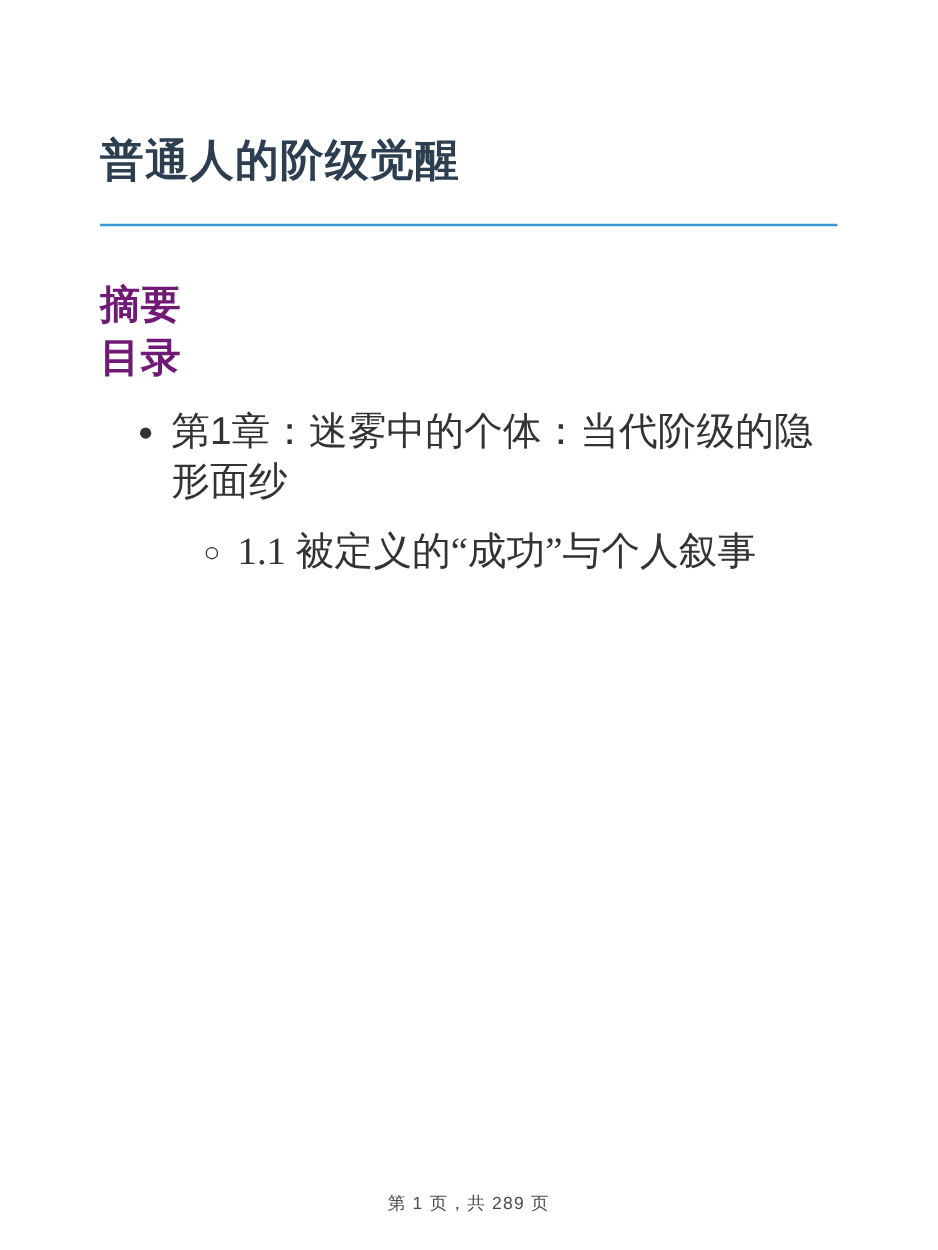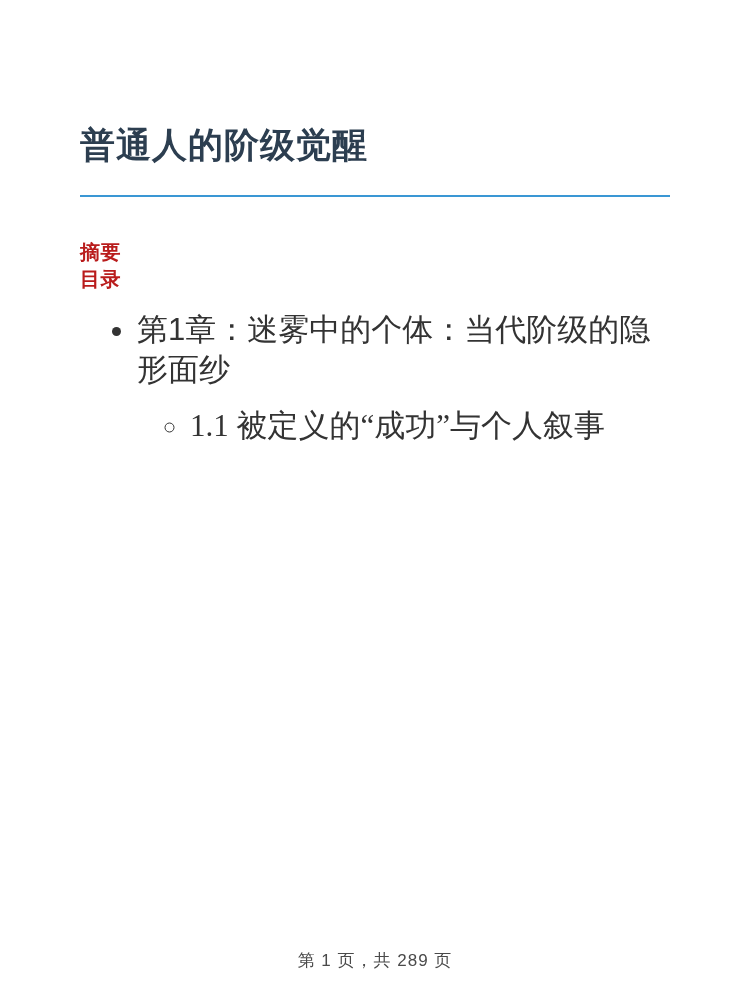--- a/index.html
+++ b/index.html
@@ -7,43 +7,43 @@
     padding: 0;
     background: #ffffff;
   }
   .page {
     position: relative;
     width: 750px;
     height: 1000px;
     margin: 0 auto;
     background: #ffffff;
     box-sizing: border-box;
-    padding: 16px 80px;
+    padding: 0 80px;
     overflow: hidden;
     font-family: "Liberation Sans", "DejaVu Sans", sans-serif;
     color: #333333;
   }
   .doc-title {
     margin: 104px 0 0 0;
     font-size: 35px;
     line-height: 1.4;
     font-weight: 700;
     color: #2c3e50;
     letter-spacing: 1px;
   }
   .title-rule {
     border: none;
     border-top: 2px solid #3a97d4;
     margin: 26px 0 0 0;
   }
   .section-heading {
-    font-size: 20px;
+    font-size: 32px;
     line-height: 1.3;
     font-weight: 700;
-    color: #b91c1c;
+    color: #701a75;
     margin: 42px 0 0 0;
     letter-spacing: 0.5px;
   }
   .section-heading.toc {
     margin-top: 1px;
   }
   .abstract-body {
     margin: 26px 0 0 0;
     font-size: 26px;
     line-height: 42px;
@@ -70,21 +70,21 @@
   .toc-sublist > li {
     line-height: 40px;
     font-family: Liberation Serif, serif;
   }
   .page-footer {
     position: absolute;
     left: 0;
     right: 0;
     bottom: 28px;
     text-align: center;
-    font-size: 17px;
+    font-size: 14px;
     color: #4a4a4a;
     letter-spacing: 1px;
   }
 </style>
 </head>
 <body>
 
 <div class="page">
 
   <h1 class="doc-title">普通人的阶级觉醒</h1>

